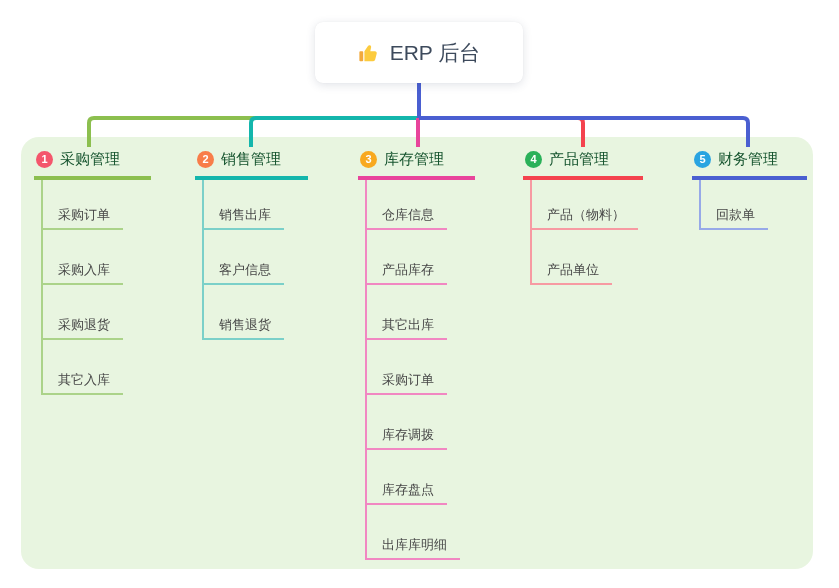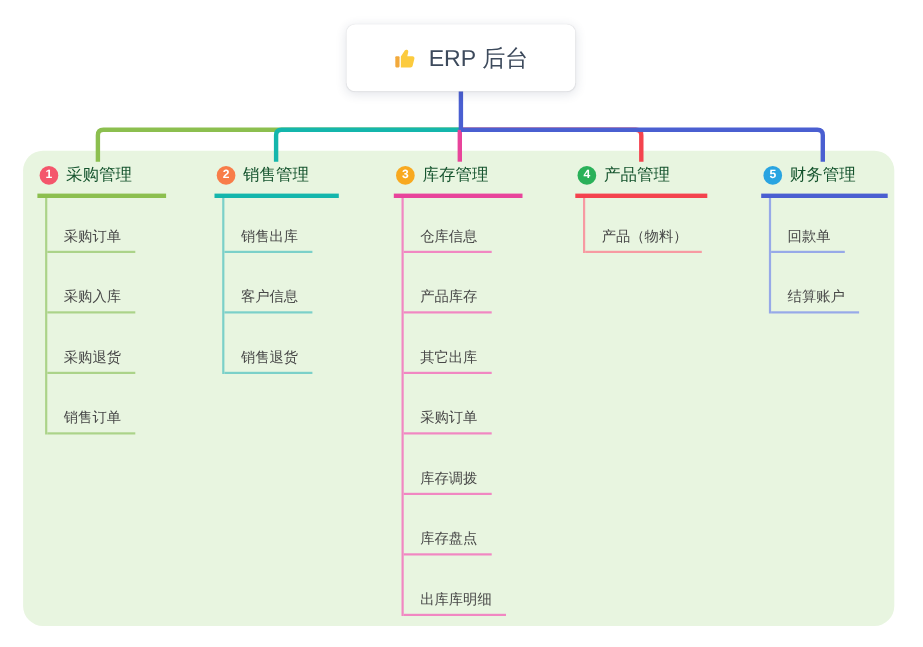--- a/index.html
+++ b/index.html
@@ -84,21 +84,21 @@
       <div class="kid">
           <span class="kid-label">采购订单</span>
         </div>
       <div class="kid">
           <span class="kid-label">采购入库</span>
         </div>
       <div class="kid">
           <span class="kid-label">采购退货</span>
         </div>
       <div class="kid">
-          <span class="kid-label">销售订单</span>
+          <span class="kid-label">其它入库</span>
         </div>
     </div>
   </div>
 
   <div class="branch b2" style="--c: #14b6ac; --l: #7bd0c9; --bg: #f87d49;">
     <div class="hdr">
       <span class="badge">2</span>
       <span class="hlabel">销售管理</span>
     </div>
     <div class="kids">
@@ -146,31 +146,31 @@
 
   <div class="branch b4" style="--c: #f4434e; --l: #f79aa2; --bg: #2ab159;">
     <div class="hdr">
       <span class="badge">4</span>
       <span class="hlabel">产品管理</span>
     </div>
     <div class="kids">
       <div class="kid">
           <span class="kid-label">产品（物料）</span>
         </div>
+      <div class="kid">
+          <span class="kid-label">产品单位</span>
+        </div>
     </div>
   </div>
 
   <div class="branch b5" style="--c: #4a5fd1; --l: #97a9e8; --bg: #29a4e1;">
     <div class="hdr">
       <span class="badge">5</span>
       <span class="hlabel">财务管理</span>
     </div>
     <div class="kids">
       <div class="kid">
           <span class="kid-label">回款单</span>
         </div>
-      <div class="kid">
-          <span class="kid-label">结算账户</span>
-        </div>
     </div>
   </div>
 
 </div>
 
 </body></html>

